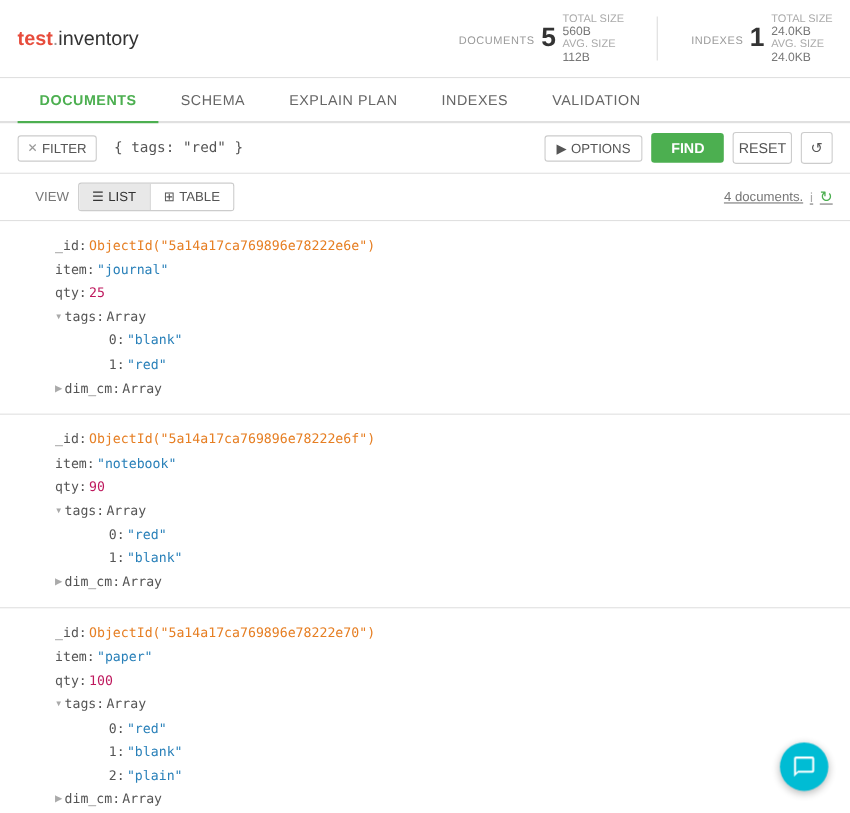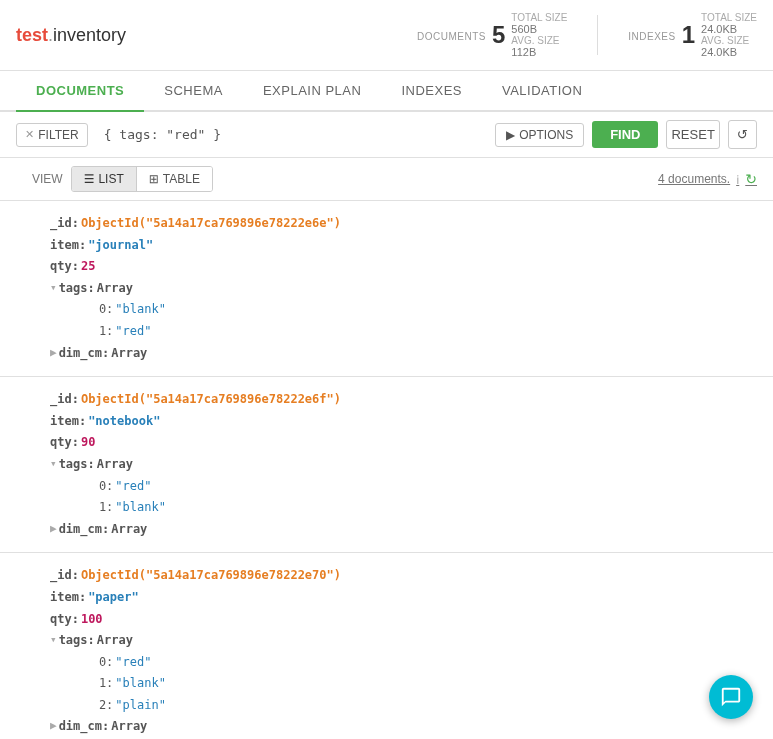--- a/index.html
+++ b/index.html
@@ -243,21 +243,20 @@
       border-bottom: 1px solid #e0e0e0;
       padding: 12px 20px 12px 50px;
       font-family: monospace;
       font-size: 12px;
       line-height: 1.8;
     }
     .field-line {
       display: flex;
       align-items: flex-start;
       gap: 0;
-      font-weight: bold;
     }
     .field-key {
       color: #555;
       margin-right: 2px;
     }
     .field-value-objectid {
       color: #e67e22;
     }
     .field-value-string {
       color: #2980b9;

